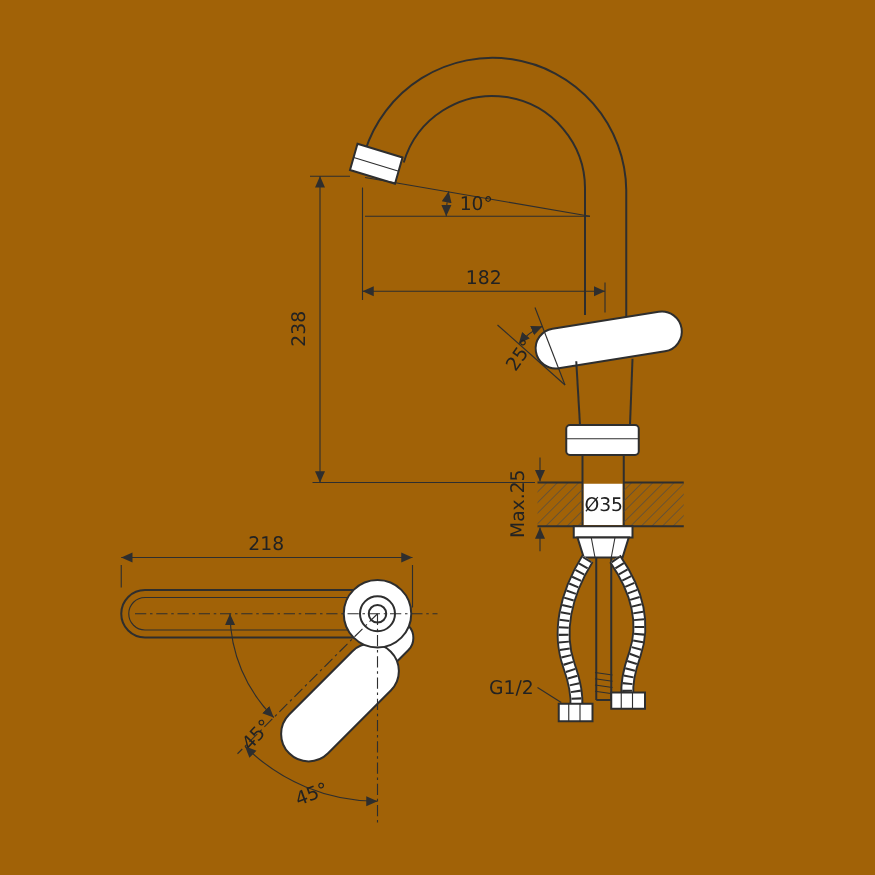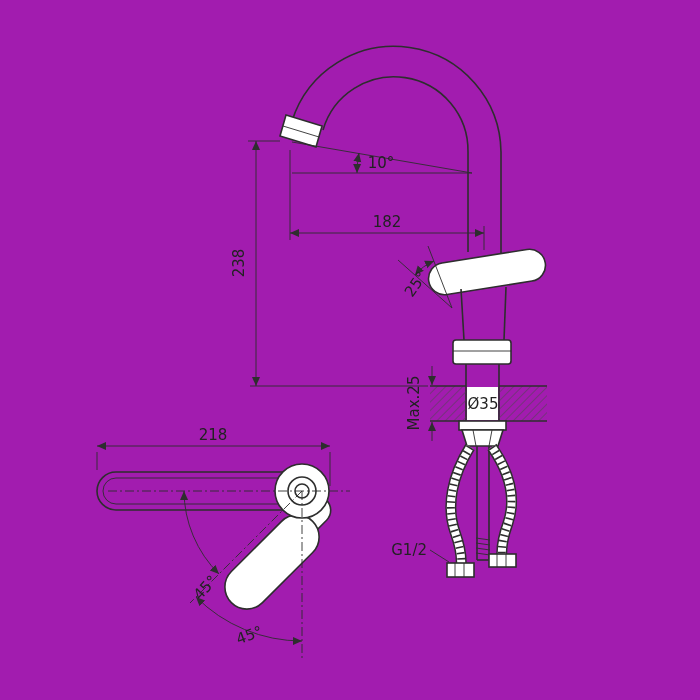--- a/index.html
+++ b/index.html
@@ -1,16 +1,16 @@
 <!DOCTYPE html>
 <html><head>
 <meta charset="utf-8">
 <style>
   html,body{margin:0;padding:0;background:#fff;}
-  .canvas{width:700px;height:700px;background:#a21caf;position:relative;overflow:hidden;
+  .canvas{width:700px;height:700px;background:#a16207;position:relative;overflow:hidden;
           font-family:"DejaVu Sans", sans-serif;}
   svg text{font-family:"DejaVu Sans", sans-serif;font-size:15px;fill:#222;}
   .outline{stroke:#2e2e2e;stroke-width:1.6;fill:none;}
   .outlinef{stroke:#2e2e2e;stroke-width:1.6;fill:#fff;}
   .thin{stroke:#2e2e2e;stroke-width:0.9;fill:none;}
   .dash{stroke:#2e2e2e;stroke-width:0.9;fill:none;stroke-dasharray:9 3 2 3;}
 </style>
 </head>
 <body>
 

